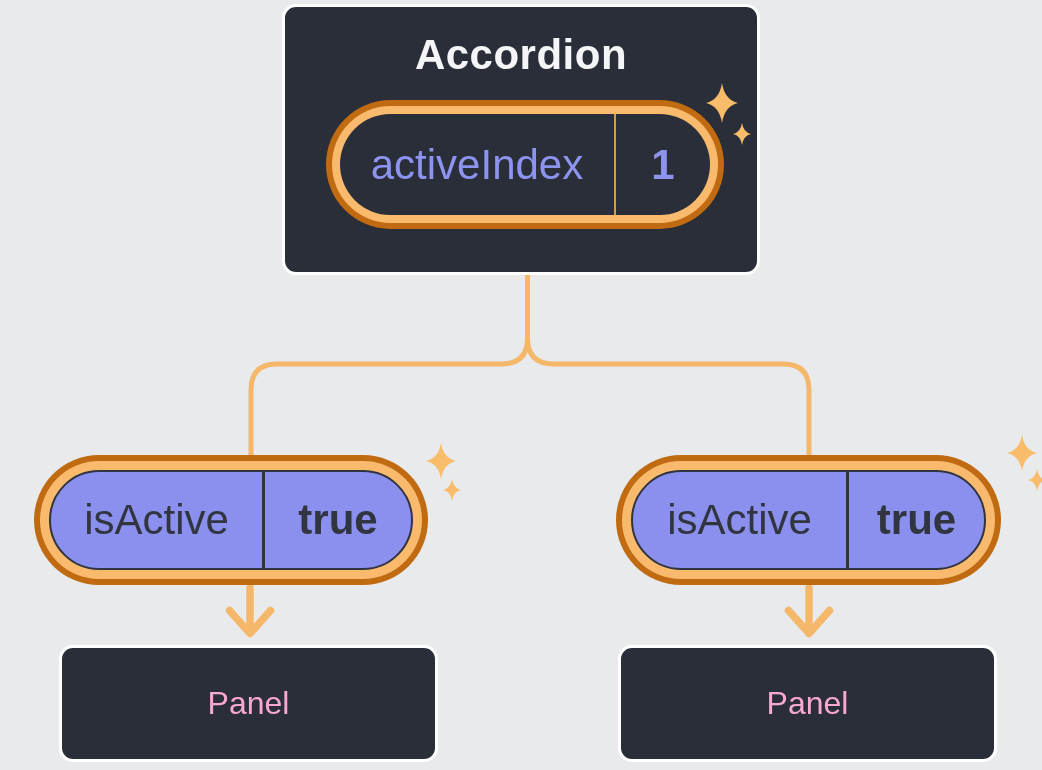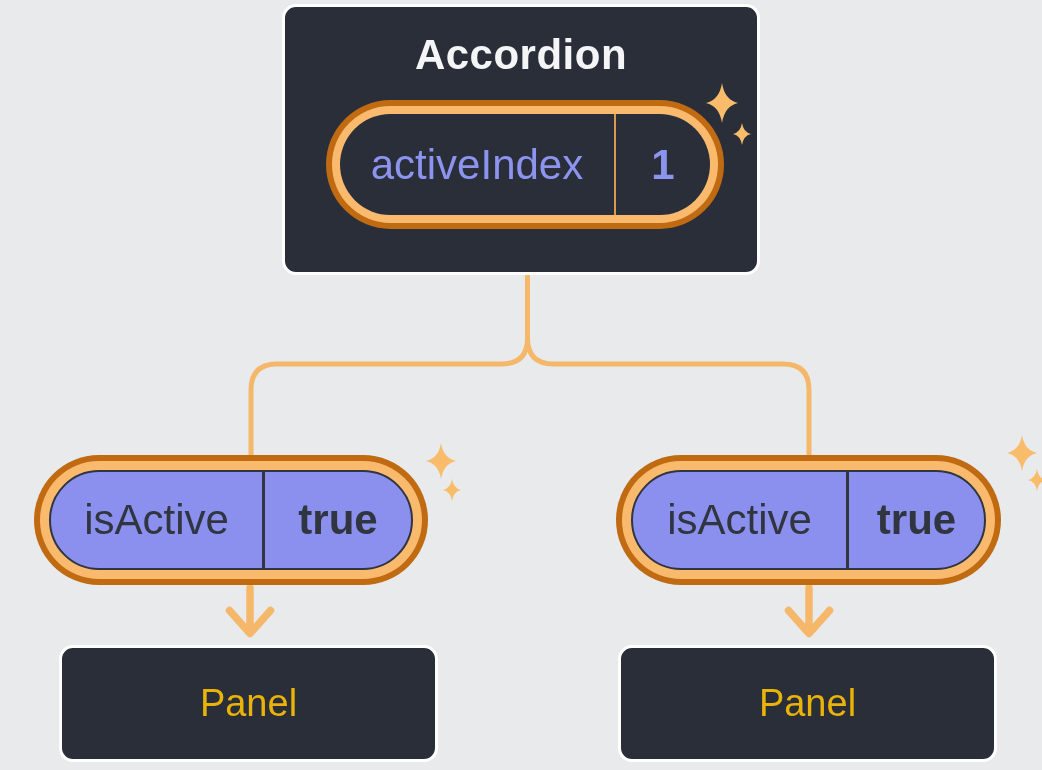--- a/index.html
+++ b/index.html
@@ -29,21 +29,21 @@
     text-align: center;
     font-size: 42px;
     font-weight: 600;
     letter-spacing: 0.5px;
     color: #F4F5F7;
   }
 
   .panel-box { top: 645px; width: 379px; height: 117px; display: flex; align-items: center; justify-content: center; }
   .panel-left  { left: 43px; }
   .panel-right { left: 602px; }
-  .panel-label { font-size: 38px; font-weight: 400; color: #eab308; }
+  .panel-label { font-size: 32px; font-weight: 400; color: #f9a8d4; }
 
   
   .pill {
     position: absolute;
     border-radius: 999px;
     display: flex;
     align-items: stretch;
     z-index: 1;
     text-align: right;
   }

